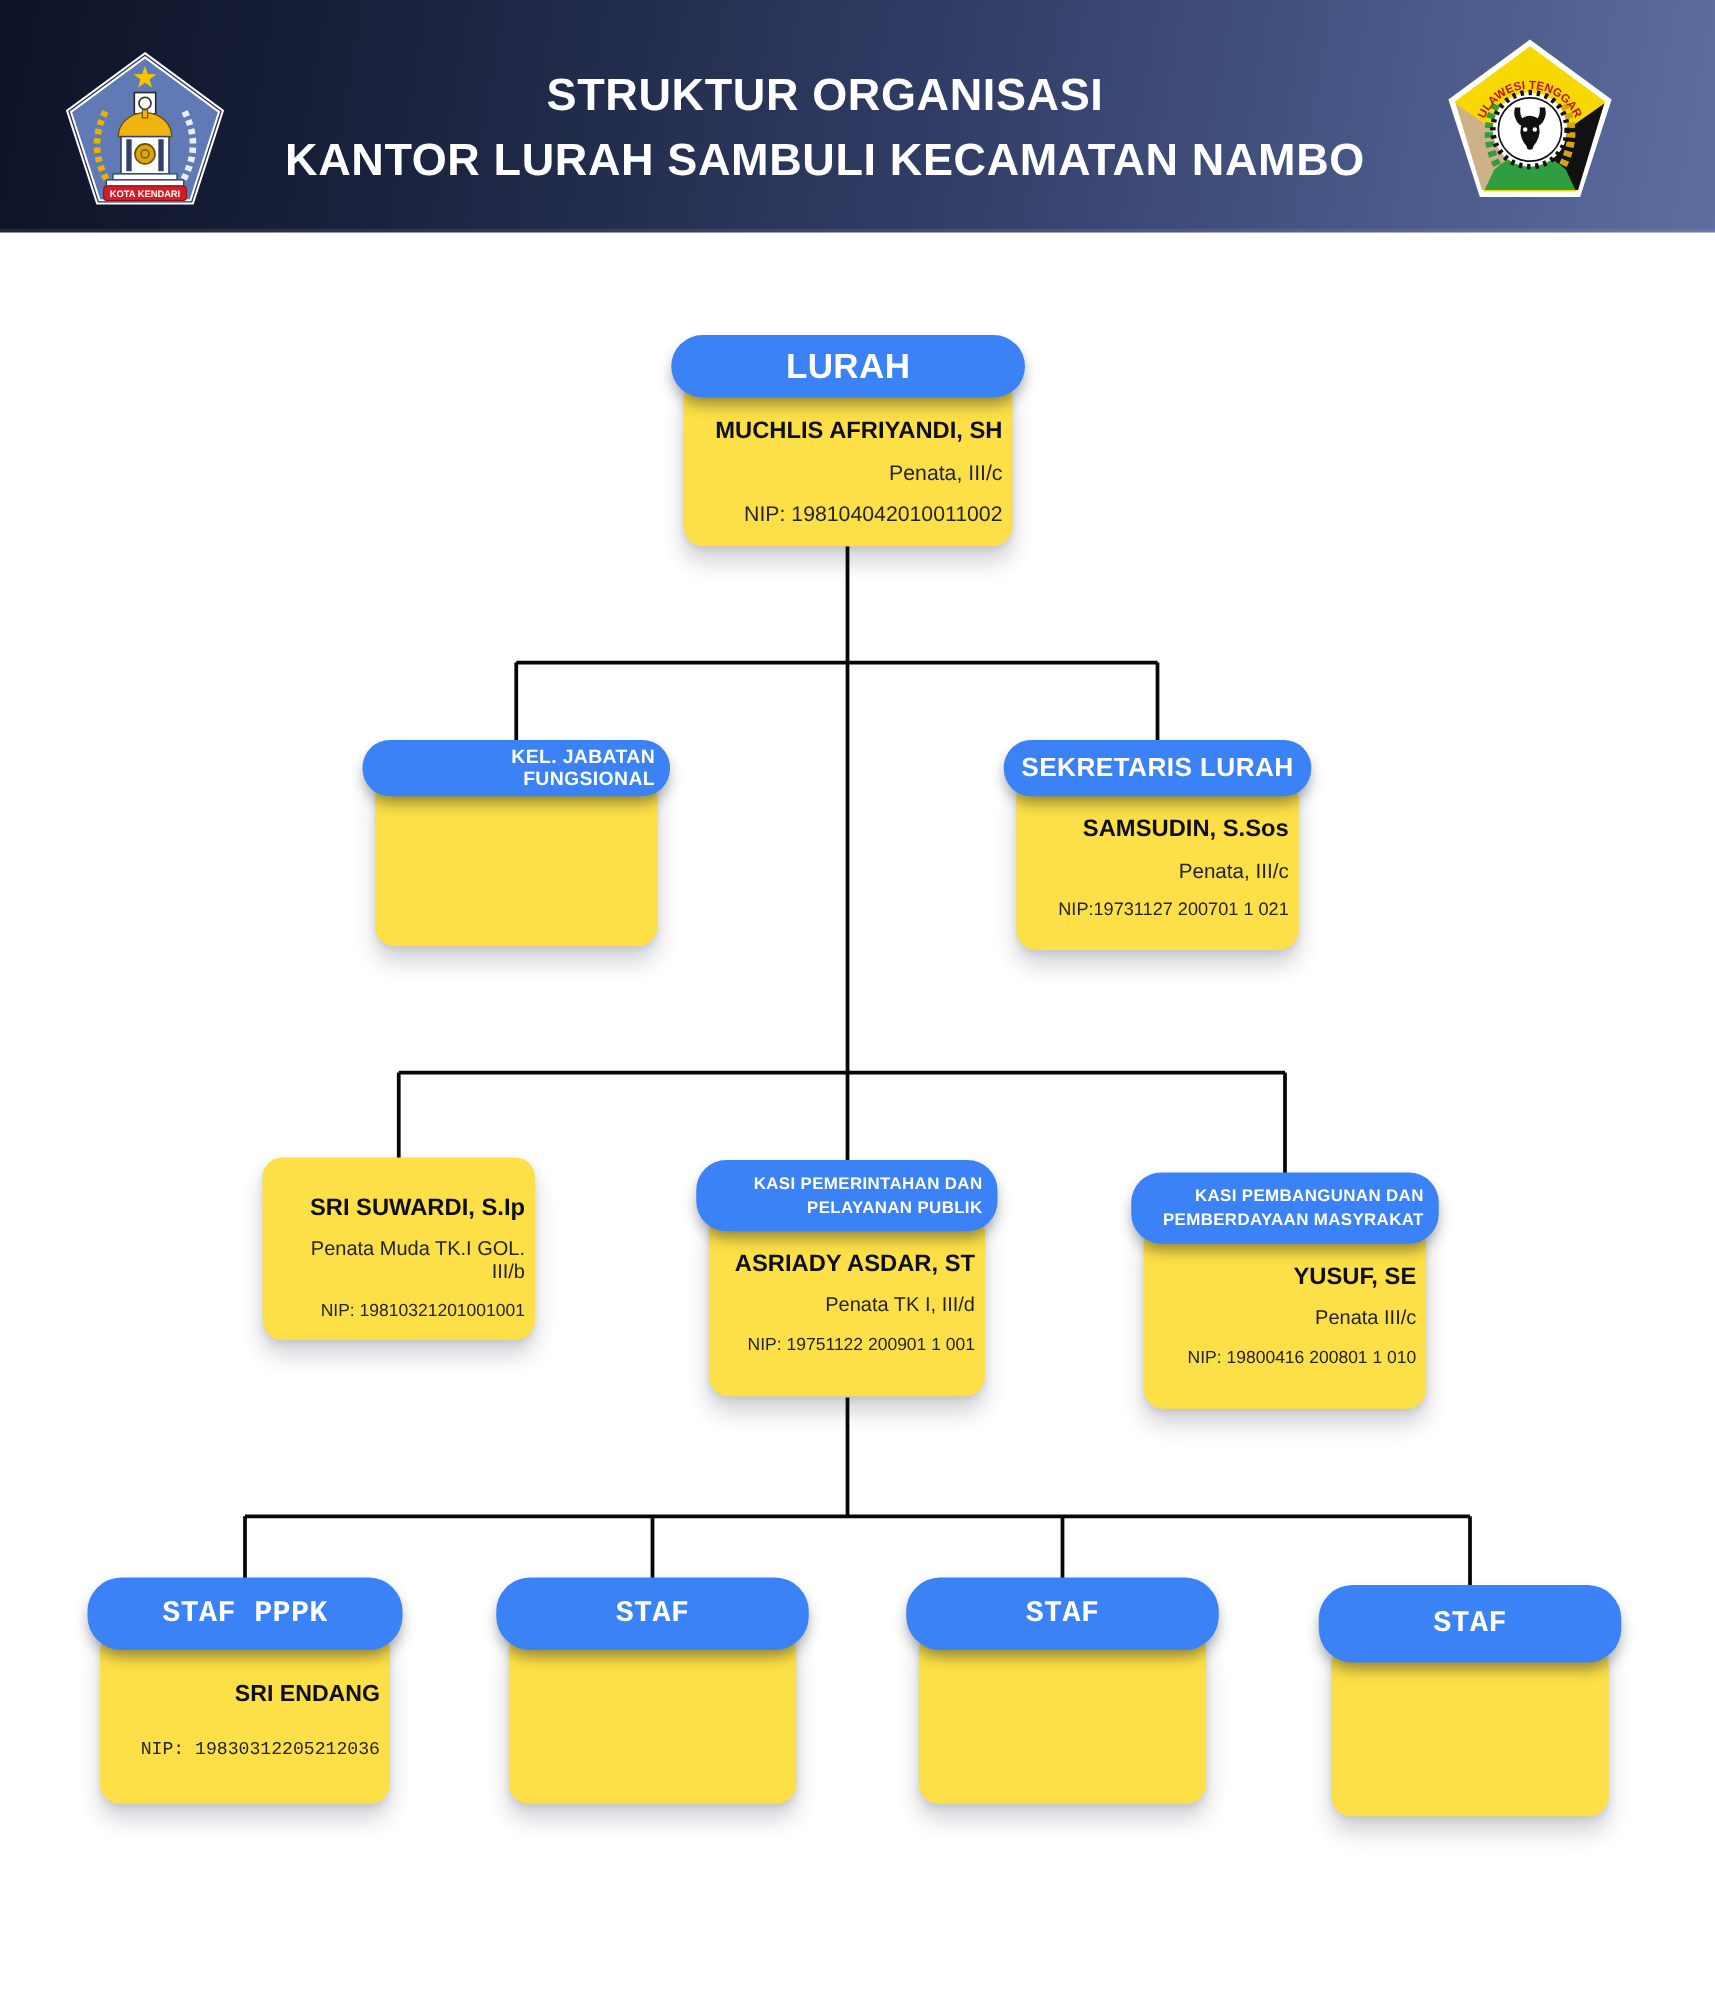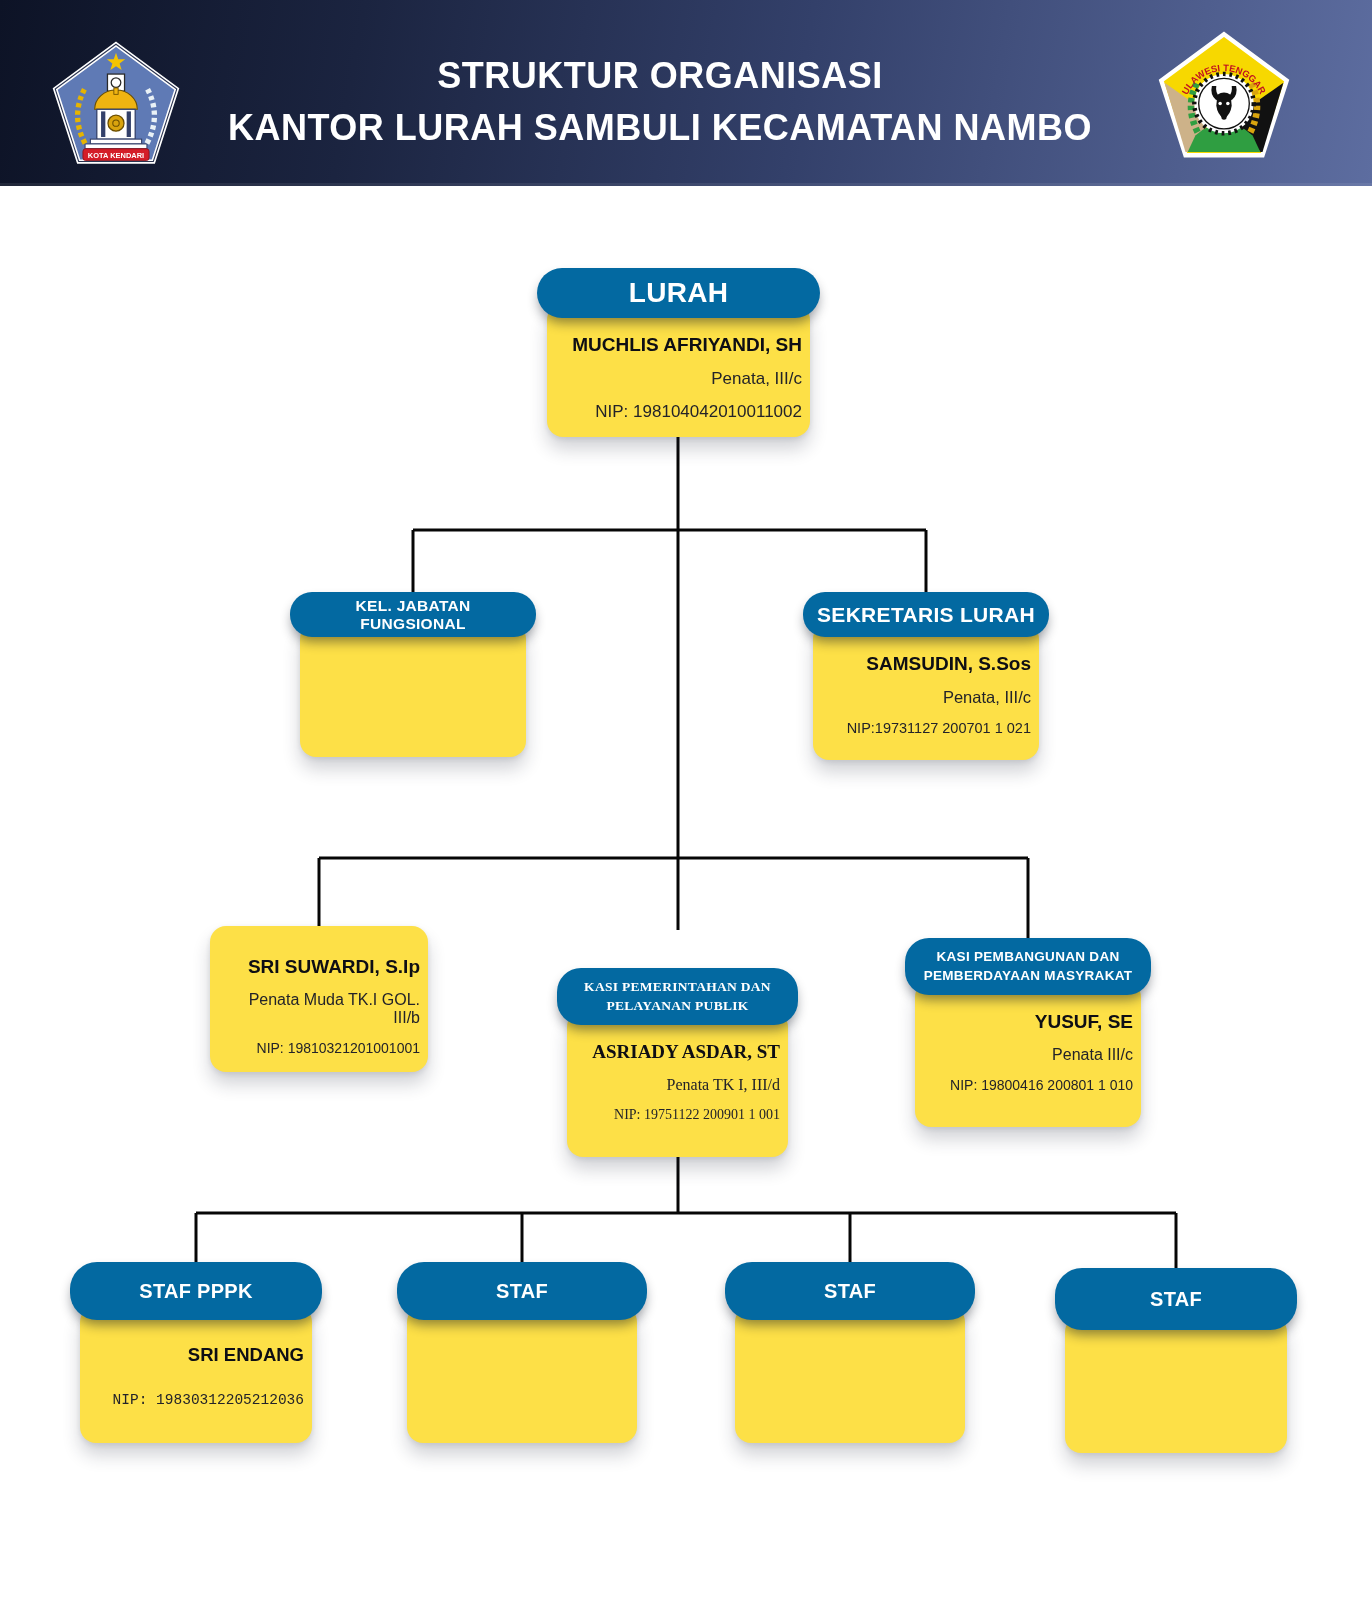--- a/index.html
+++ b/index.html
@@ -30,23 +30,23 @@
   .connector-layer {
     position:absolute; left:0; top:0; width:1372px; height:1600px;
     z-index:1; pointer-events:none;
   }
   .connector-layer line { stroke:#060606; stroke-width:3; }
 
   
   .node { position:absolute; z-index:2; }
   .node-header {
     position:relative; z-index:2;
-    background:#0369a1; color:#ffffff; font-weight:bold;
+    background:#3b82f6; color:#ffffff; font-weight:bold;
     display:flex; align-items:center; justify-content:center;
-    text-align:center; letter-spacing:.3px;
+    text-align:right; letter-spacing:.3px;
     border-radius:26px; padding:0 12px;
     box-shadow:0 7px 12px -2px rgba(12,17,32,.45);
   }
   .node-body {
     position:relative; z-index:1;
     background:#fde047; margin:-14px 10px 0;
     border-radius:16px;
     padding:30px 8px 18px;
     text-align:right;
     box-shadow:0 12px 18px rgba(30,35,55,.20), 0 2px 5px rgba(30,35,55,.10);
@@ -73,24 +73,24 @@
   .n-sekretaris .person-name { font-size:19px; }
   .n-sekretaris .person-rank { font-size:16.5px; }
   .n-sekretaris .person-nip  { font-size:14.5px; }
 
   .kasi .node-header { height:57px; font-size:13.5px; line-height:1.35; border-radius:24px; }
   .kasi .node-body   { height:146px; }
   .kasi .person-name { font-size:19px; }
   .kasi .person-rank { font-size:16px; }
   .kasi .person-nip  { font-size:14px; }
   .n-kasi-trantib      { left:200px; top:940px; width:238px; }
-  .n-kasi-pemerintahan { left:557px; top:968px; width:241px;font-family:Liberation Serif, serif; }
+  .n-kasi-pemerintahan { left:557px; top:928px; width:241px; }
   .n-kasi-pembangunan  { left:905px; top:938px; width:246px; }
 
-  .staf .node-header { height:58px; font-size:20px; border-radius:27px; }
+  .staf .node-header { height:58px; font-size:24px; border-radius:27px;font-family:Liberation Mono, monospace; }
   .staf .node-body   { height:137px; }
   .n-staf-pppk  { left:70px;  top:1262px; width:252px; }
   .n-staf-pppk .person-name { font-size:18.5px; margin-top:8px; }
   .n-staf-pppk .person-nip  { font-size:14.5px; margin-top:26px;font-family:Liberation Mono, monospace; }
   .n-staf-2     { left:397px; top:1262px; width:250px; }
   .n-staf-3     { left:725px; top:1262px; width:250px; }
   .n-staf-4     { left:1055px; top:1268px; width:242px; }
   .n-staf-4 .node-header { height:62px; }
 </style>
 </head>

